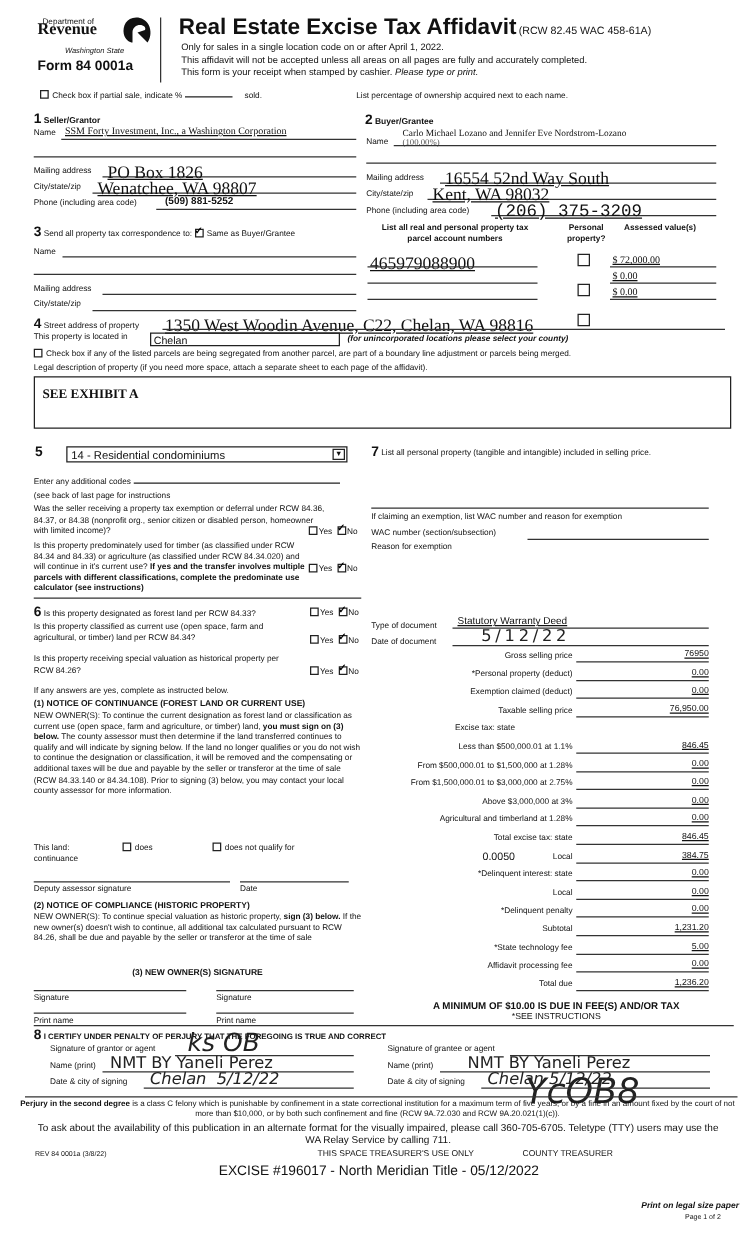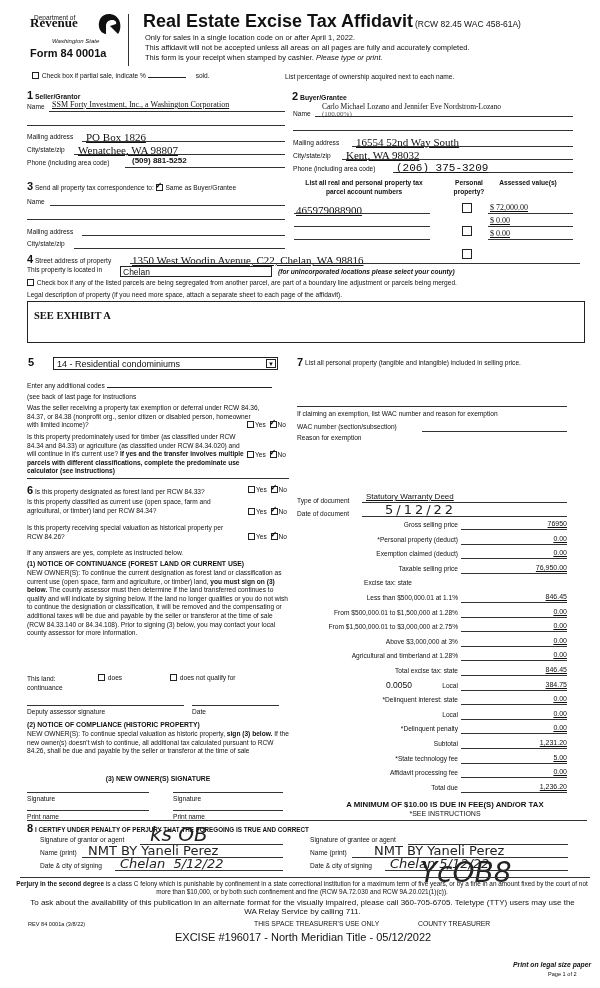--- a/index.html
+++ b/index.html
@@ -1,21 +1,21 @@
 <!DOCTYPE html>
 <html><head>
 <meta charset="utf-8">
 <style>
   * { box-sizing: border-box; margin: 0; padding: 0; }
   body { width: 600px; height: 988px; background: #fff; color: #111; font-family: "Liberation Sans", sans-serif; font-size: 6.6px; position: relative; overflow: hidden; }
   .abs { position: absolute; }
   .serif { font-family: "Liberation Serif", serif; }
   .hand { font-family: "DejaVu Sans", sans-serif; font-style: italic; color: #222; }
   .line { border-bottom: 1px solid #222; }
-  .fill { position: absolute; font-family: "Liberation Serif", serif; font-size: 11px; text-decoration: underline; }
+  .fill { position: absolute; font-family: "Liberation Serif", serif; font-size: 14px; text-decoration: underline; }
   .cb { display: inline-block; width: 7px; height: 7px; border: 1px solid #222; vertical-align: -1px; margin-right: 1px; position: relative; background: #fff; }
   .cb.checked::after { content: "✓"; position: absolute; left: -1px; top: -4px; font-size: 8px; font-weight: bold; color: #000; }
   .cb.checked { background: #fff; }
   .secnum { font-weight: bold; font-size: 11px; }
   .bold { font-weight: bold; }
   .row { position: absolute; white-space: nowrap; }
   .rule { position: absolute; height: 1px; background: #333; }
   .money-label { position: absolute; text-align: right; width: 218px; white-space: nowrap; }
   .money-line { position: absolute; height: 1px; background: #333; }
   .money-val { position: absolute; text-align: right; width: 60px; font-family: "Liberation Sans", sans-serif; font-size: 7px; text-decoration: underline; }

